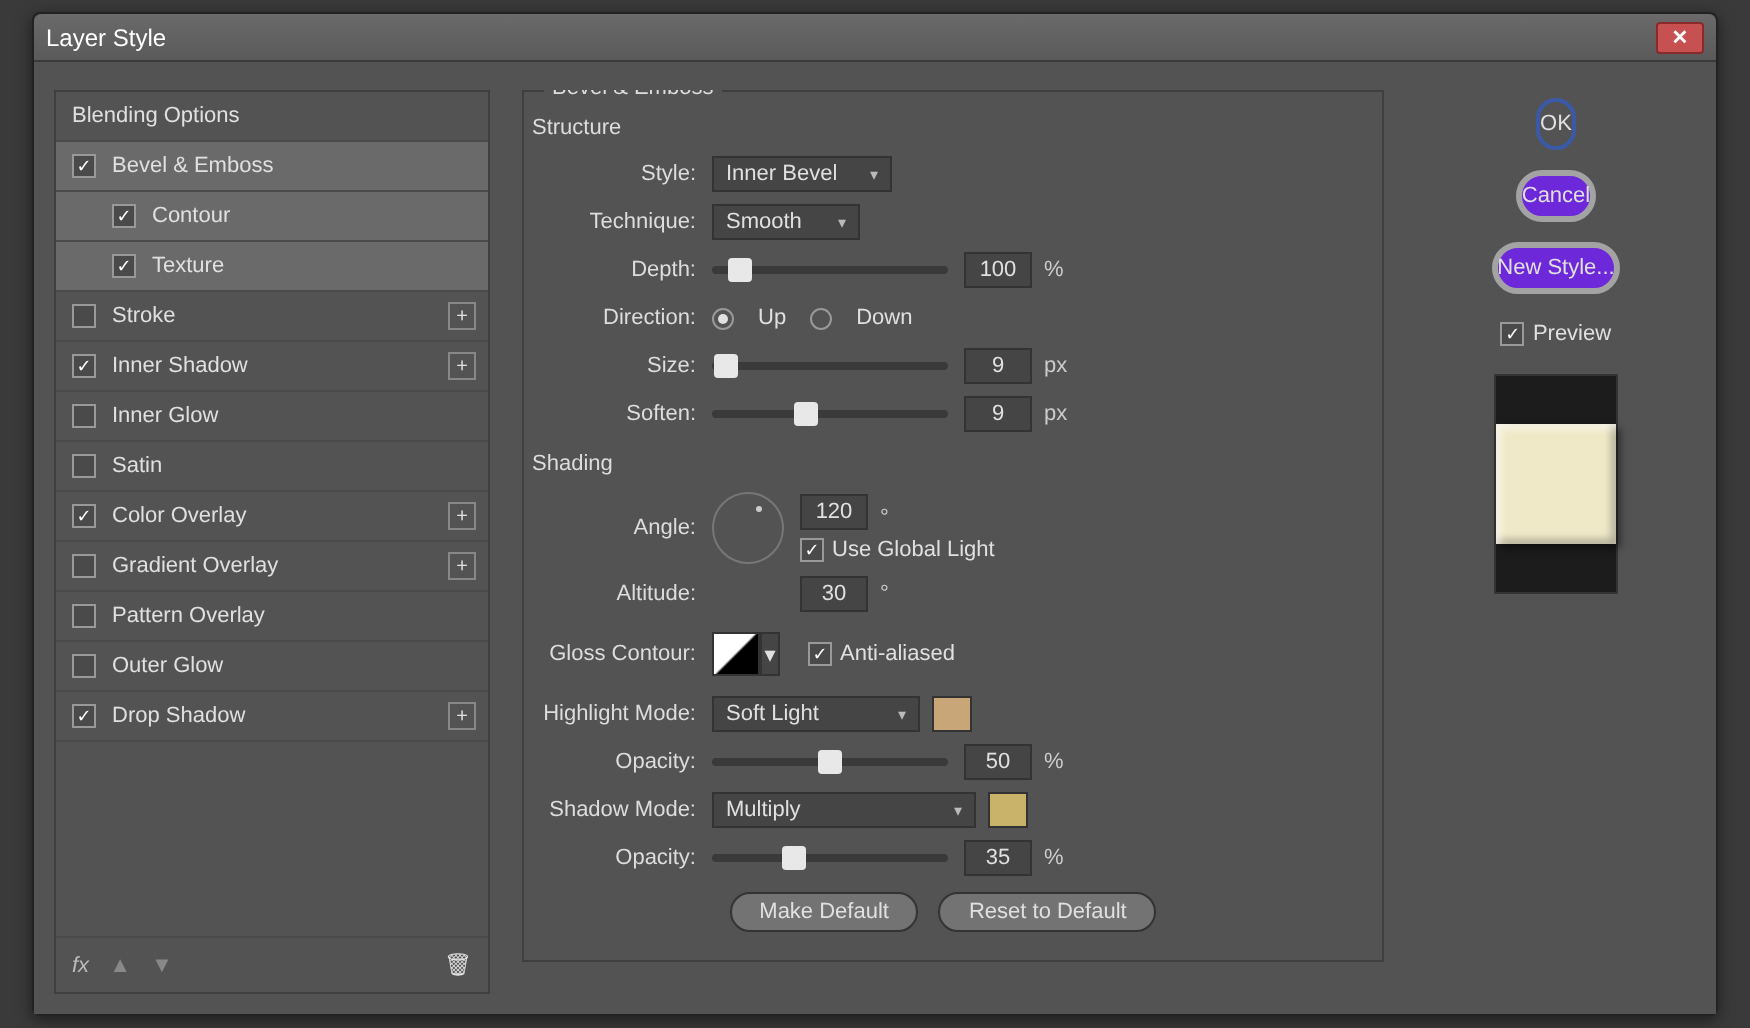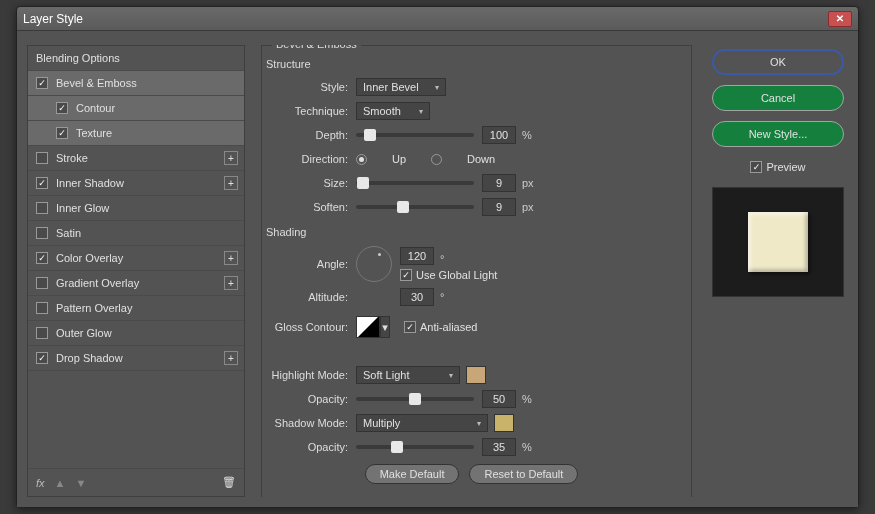--- a/index.html
+++ b/index.html
@@ -27,34 +27,34 @@
 .group-title { position: absolute; top: -8px; left: 10px; background: #535353; padding: 0 4px; font-size: 11px; color: #ddd; }
 .subhead { font-size: 11px; color: #ddd; margin: 2px 0 6px 4px; }
 .row { display: flex; align-items: center; height: 22px; margin-bottom: 2px; }
 .lbl { width: 94px; text-align: right; padding-right: 8px; color: #ddd; }
 .select { height: 18px; background: #454545; border: 1px solid #333; display:flex; align-items:center; padding: 0 6px; cursor:pointer; position:relative; }
 .select .caret { margin-left: auto; font-size:8px; color:#bbb; }
 .slider { height: 4px; background: #3a3a3a; position: relative; border-radius: 2px; }
 .slider .thumb { position:absolute; top:-4px; width:12px; height:12px; background:#e8e8e8; border-radius:2px; transform:translateX(-50%); }
 .numfield { width: 34px; height: 18px; background: #454545; border: 1px solid #333; display:flex; align-items:center; justify-content:center; margin-left: 8px; }
 .unit { margin-left: 6px; color:#ccc; }
-.radio-row { display:flex; align-items:center; gap:25px; }
+.radio-row { display:flex; align-items:center; gap:12px; }
 .radio { width:11px; height:11px; border-radius:50%; border:1px solid #999; display:flex; align-items:center; justify-content:center; }
 .radio.on::after { content:""; width:5px; height:5px; background:#e0e0e0; border-radius:50%; }
 .angle-dial { width:36px; height:36px; border:1px solid #777; border-radius:50%; position:relative; }
 .angle-dial::after { content:""; position:absolute; width:3px; height:3px; background:#ccc; border-radius:50%; top:6px; right:10px; }
 .swatch { width:20px; height:18px; border:1px solid #333; margin-left:6px; cursor:pointer; }
 .contour-sw { width:24px; height:22px; border:1px solid #333; background: linear-gradient(135deg,#fff 0%,#fff 48%,#000 52%,#000 100%); cursor:pointer; }
 .btn-row { display:flex; gap:10px; justify-content:center; margin-top:6px; }
 .btn { padding: 3px 14px; background:#737373; border:1px solid #333; border-radius:10px; cursor:pointer; }
 .chk-inline { width:12px; height:12px; border:1px solid #999; display:flex; align-items:center; justify-content:center; background:#4a4a4a; margin-right:4px; cursor:pointer; }
 .chk-inline.on::after { content:"✓"; font-size:9px; color:#fff; }
 
-.right { width: 140px; display:flex; flex-direction:column; gap:10px; padding: 4px 4px 0 4px; }
-.pill-btn { height: 26px; border-radius: 13px; border:1px solid #a3a3a3; background:#15803d; display:flex; align-items:center; justify-content:center; cursor:pointer; }
+.right { width: 140px; display:flex; flex-direction:column; gap:10px; padding: 4px 4px 0 4px; align-items: center; }
+.pill-btn { height: 26px; border-radius: 13px; border:3px solid #a3a3a3; background:#6d28d9; display:flex; align-items:center; justify-content:center; cursor:pointer; }
 .pill-btn.primary { border:2px solid #3a5aa8; background:#535353; }
 .preview-box { height:110px; background:#1c1c1c; border:1px solid #333; display:flex; align-items:center; justify-content:center; margin-top:4px; }
 .preview-inner { width:60px; height:60px; background:#efe9c8; box-shadow: inset 2px 2px 4px rgba(255,255,255,0.7), inset -2px -2px 4px rgba(0,0,0,0.3), 2px 2px 4px rgba(0,0,0,0.5); }
 </style>
 </head>
 <body>
 
 <div class="outer-frame">
   <div class="titlebar">
     <span class="title">Layer Style</span>
@@ -217,21 +217,21 @@
 
         <div class="row" style="height:26px;margin-top:6px">
             <span class="lbl">Gloss Contour:</span>
           <div class="contour-sw"></div>
           <span style="width:10px;display:flex;align-items:center;justify-content:center;border:1px solid #333;height:22px;background:#454545;cursor:pointer">▾</span>
           <span style="width:14px"></span>
           <span class="chk-inline on"></span>
             <span>Anti-aliased</span>
         </div>
 
-        <div class="row" style="margin-top:24px">
+        <div class="row" style="margin-top:6px">
             <span class="lbl">Highlight Mode:</span>
           <div class="select" style="width:104px">
               <span>Soft Light</span>
               <span class="caret">▾</span>
             </div>
           <div class="swatch" style="background:#c9a678"></div>
         </div>
         <div class="row">
             <span class="lbl">Opacity:</span>
           <div class="slider" style="width:118px">

